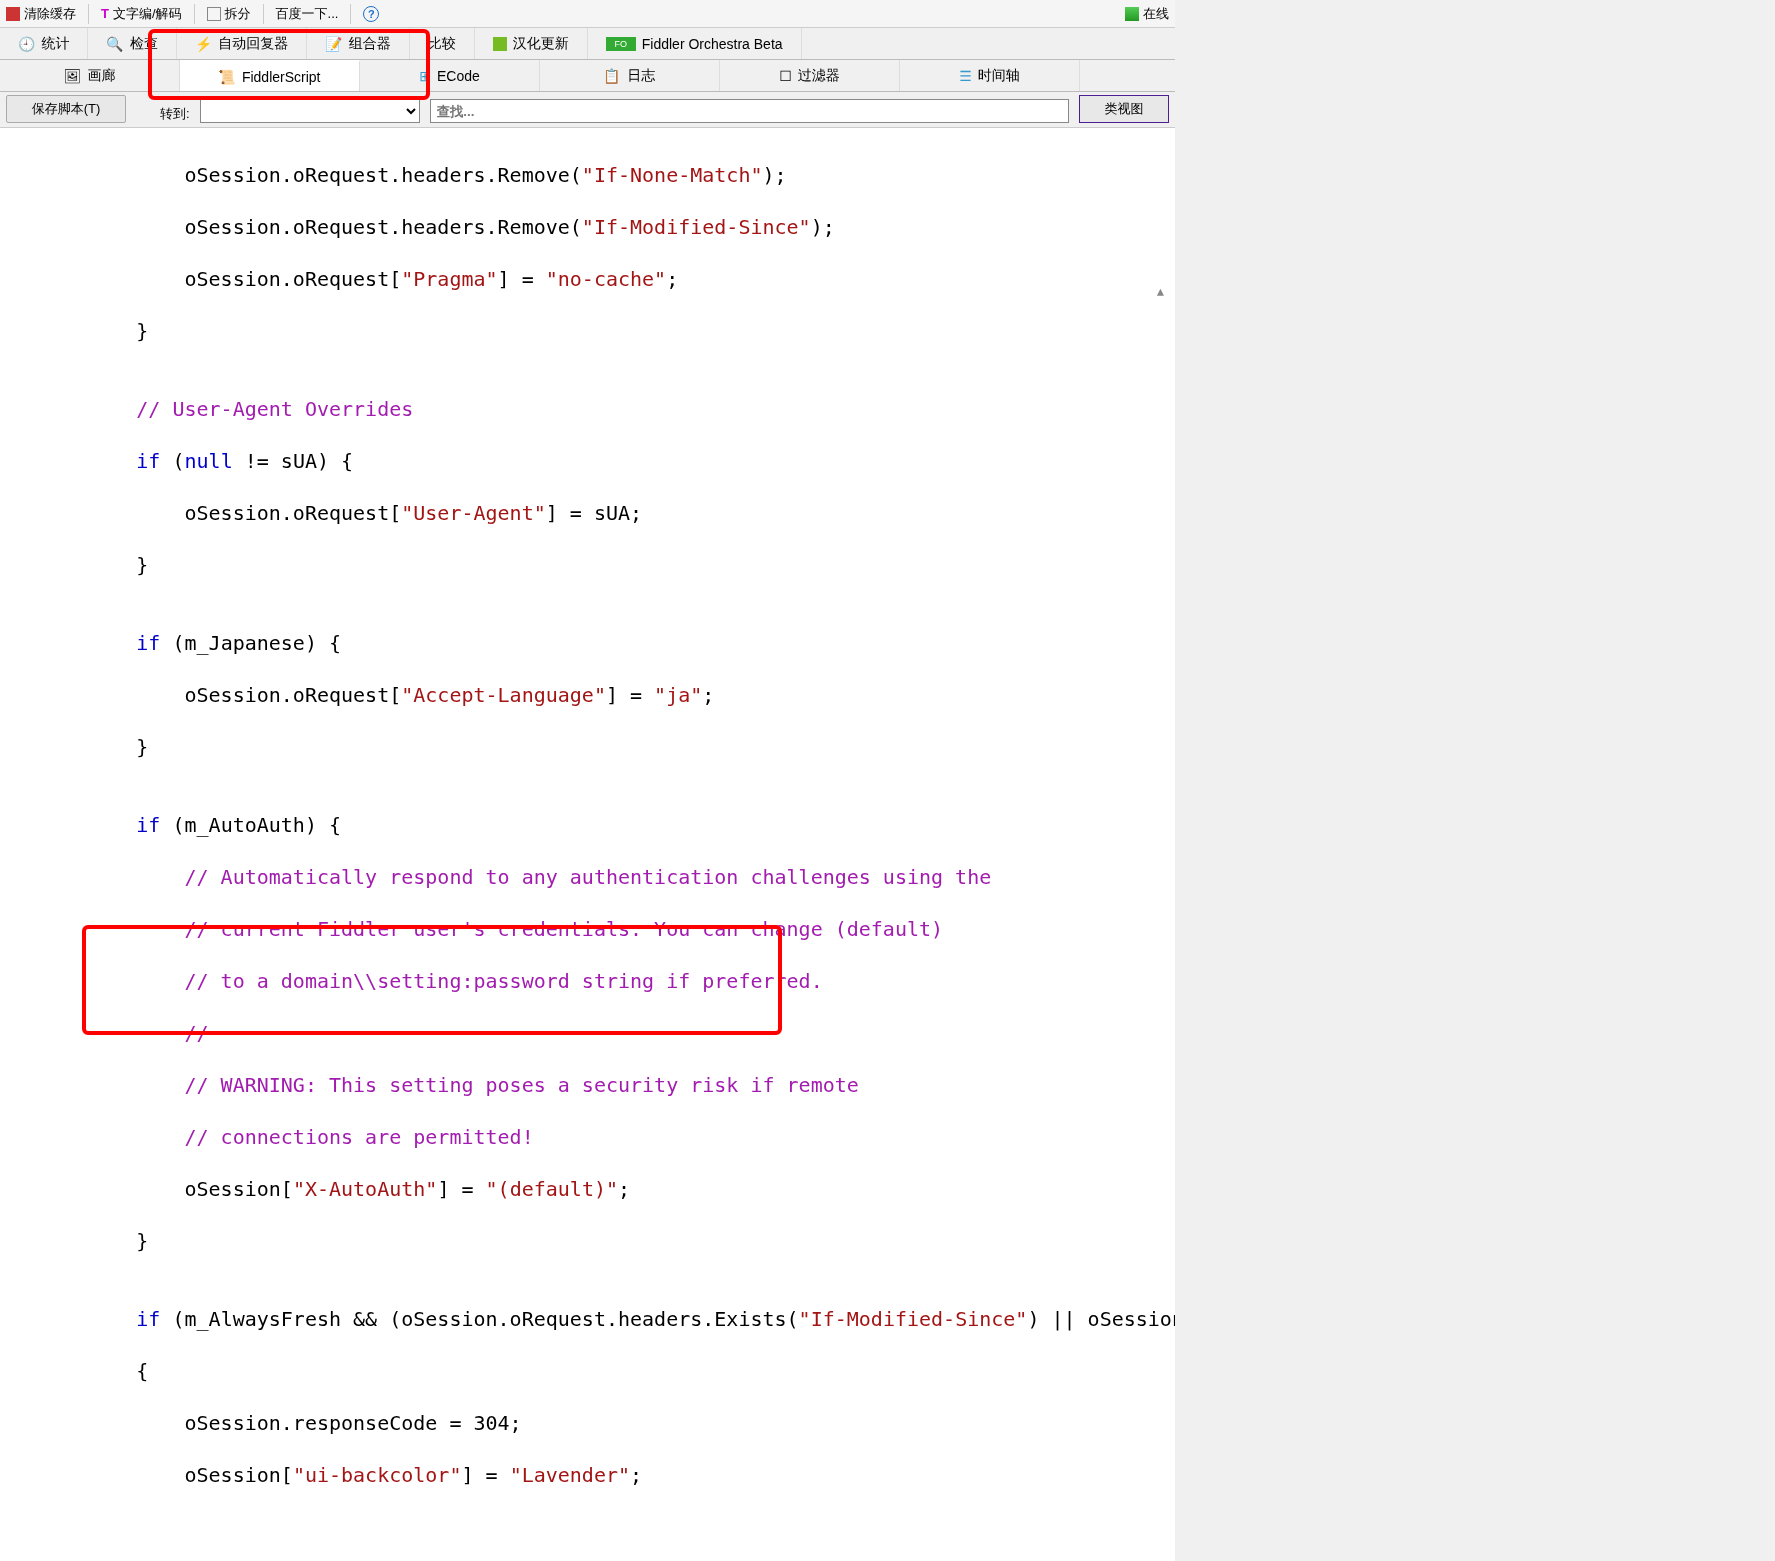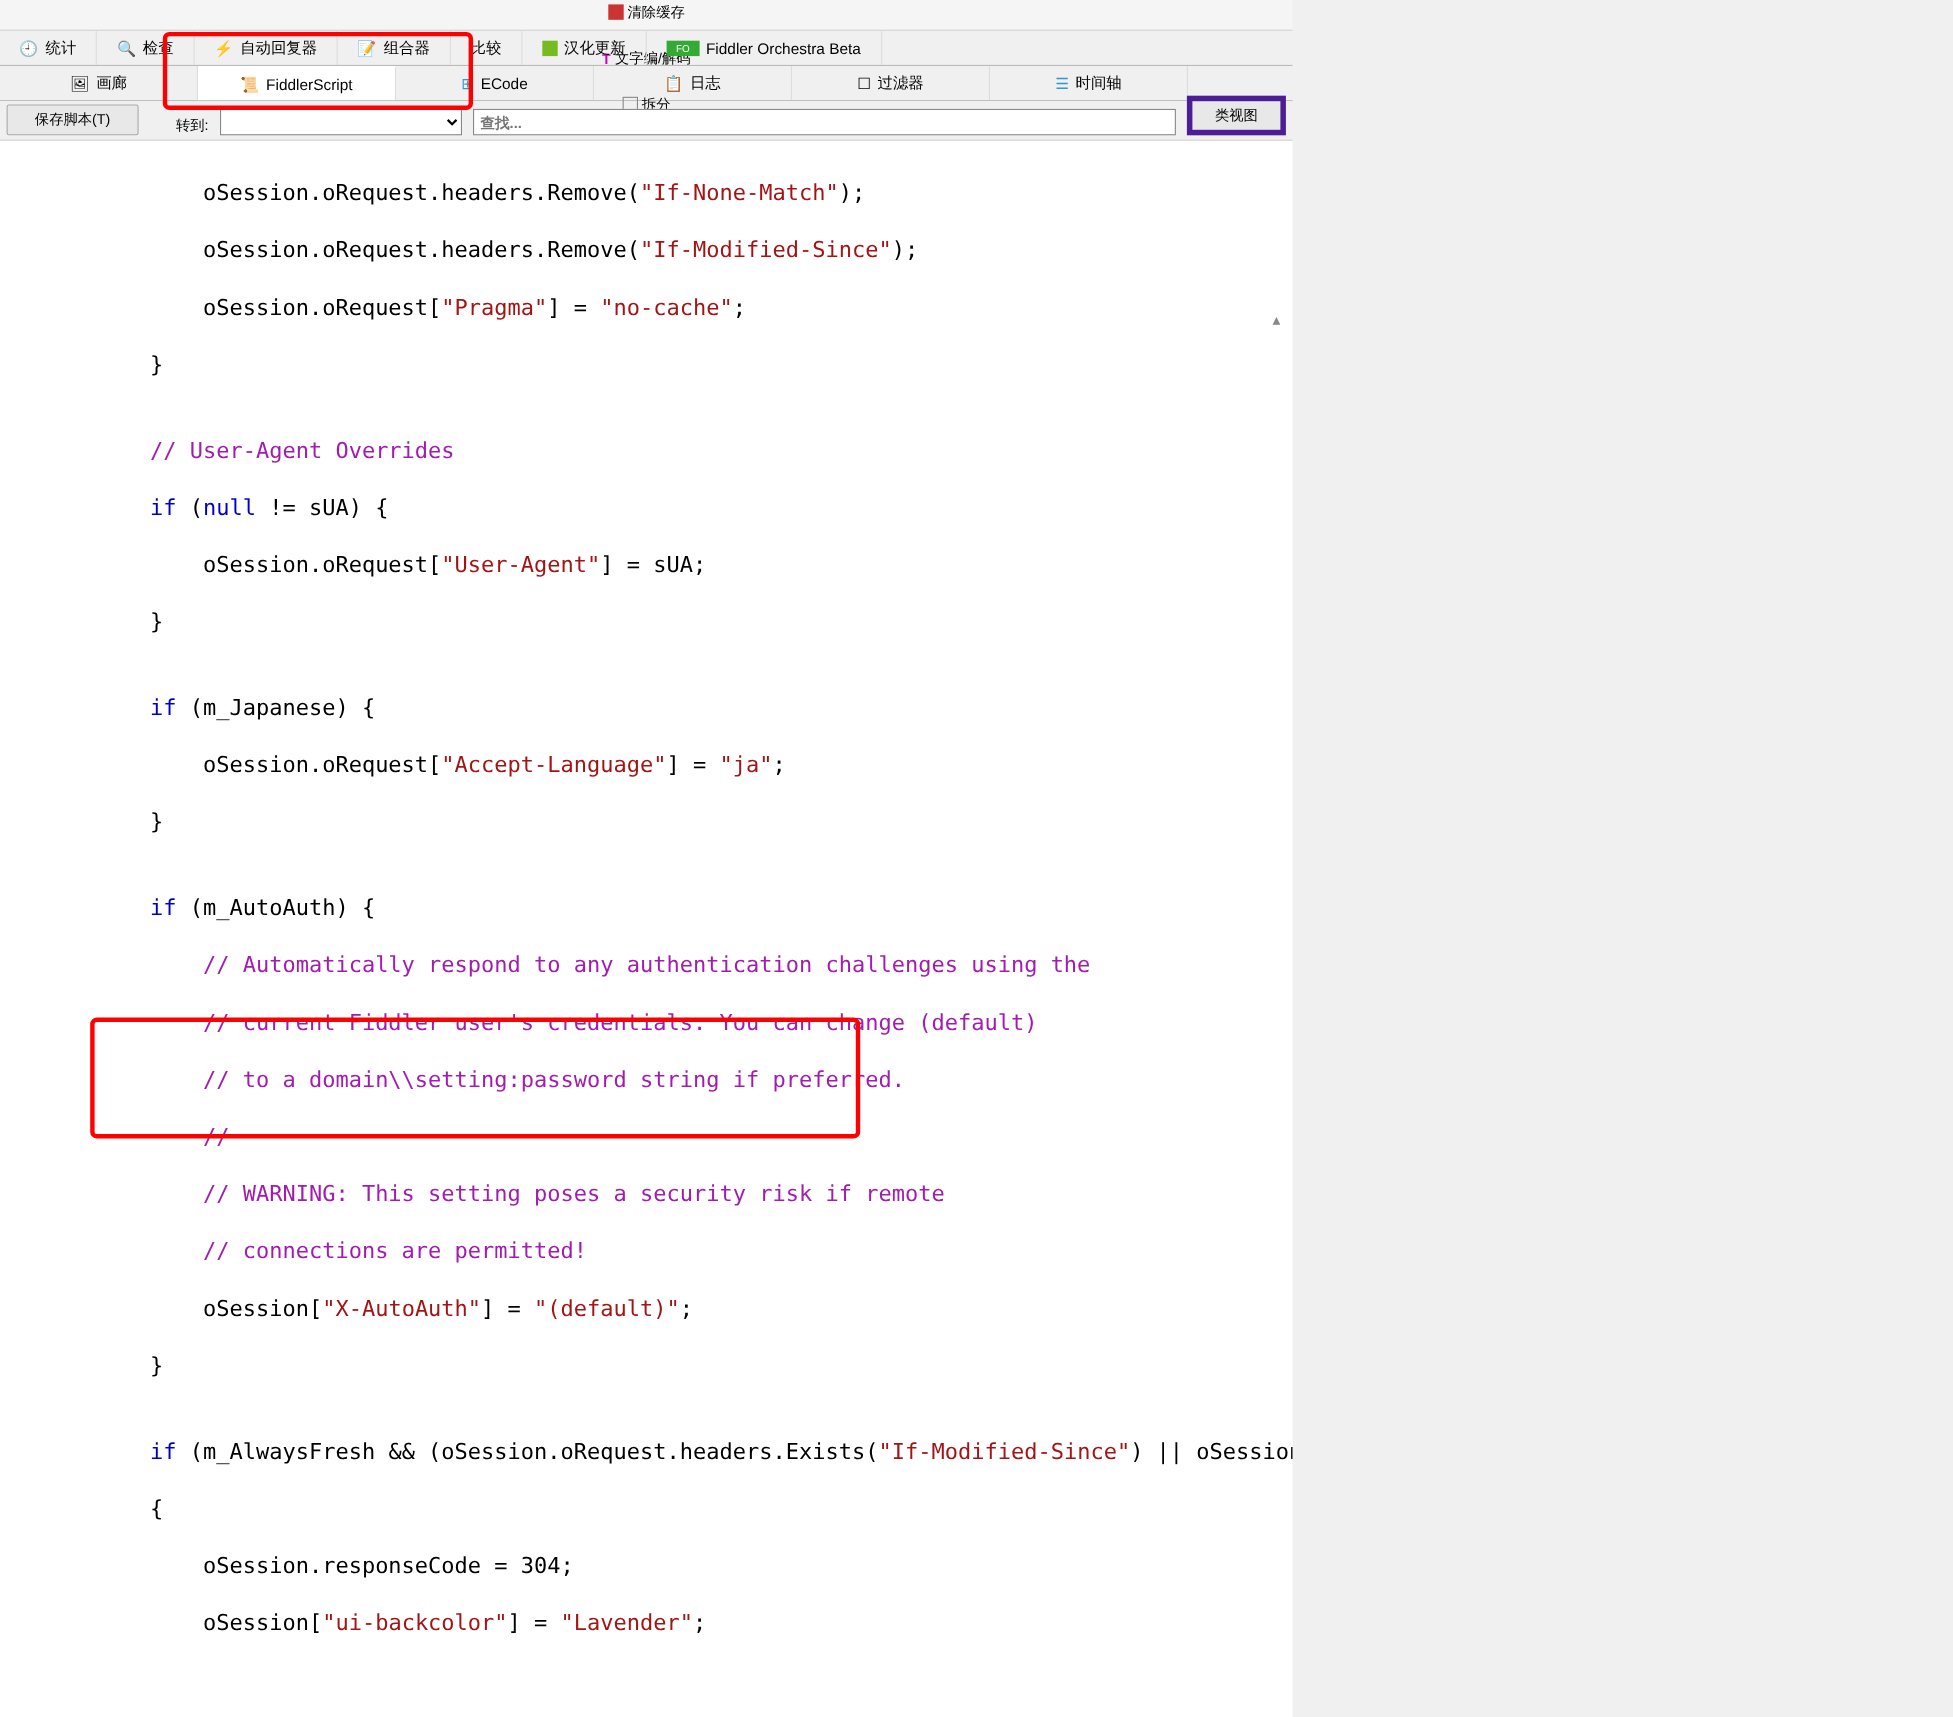--- a/index.html
+++ b/index.html
@@ -1,31 +1,31 @@
 <!DOCTYPE html>
 <html><head>
 <meta charset="utf-8">
 <style>
 * { box-sizing: border-box; margin: 0; padding: 0; }
 body { font-family: "Microsoft YaHei", sans-serif; font-size: 13px; background: #f0f0f0; width: 1775px; }
-.top-toolbar { display: flex; align-items: center; gap: 12px; padding: 2px 6px; background: #f5f5f5; border-bottom: 1px solid #ccc; height: 28px; flex-direction: column; }
+.top-toolbar { display: flex; align-items: center; gap: 12px; padding: 2px 6px; background: #f5f5f5; border-bottom: 1px solid #ccc; height: 28px; }
 .top-toolbar .tb-item { display: flex; align-items: center; gap: 4px; color: #000; cursor: pointer; }
 .top-toolbar .sep { width: 1px; height: 20px; background: #ccc; }
 .spacer { flex: 1; }
 .tab-row { display: flex; background: #f0f0f0; border-bottom: 1px solid #bbb; height: 32px; }
 .tab-row2 { display: flex; background: #f0f0f0; border-bottom: 1px solid #bbb; height: 32px; }
 .tab { display: flex; align-items: center; gap: 6px; padding: 4px 18px; border-right: 1px solid #ddd; cursor: pointer; font-size: 14px; }
 .tab.active { background: #fff; border-top: 2px solid #fff; }
 .tab-row2 .tab { min-width: 180px; justify-content: center; }
 .sub-toolbar { display: flex; align-items: flex-end; gap: 10px; padding: 4px 6px; background: #f0f0f0; border-bottom: 1px solid #ccc; height: 36px; }
 .btn-save { padding: 4px 12px; background: #e8e8e8; border: 1px solid #aaa; border-radius: 2px; cursor: pointer; min-width: 120px; text-align: center; }
 .goto-label { margin-left: 24px; }
 .goto-select { width: 220px; height: 24px; border: 1px solid #888; background: #fff; }
 .search-input { flex: 1; height: 24px; padding: 2px 6px; border: 1px solid #888; background: #fff; font-weight: bold; }
-.btn-classview { padding: 4px 16px; border: 5px solid #4c1d95; background: #e8e8e8; cursor: pointer; min-width: 90px; text-align: center; }
+.btn-classview { padding: 4px 16px; border: 1px solid #4c1d95; background: #e8e8e8; cursor: pointer; min-width: 90px; text-align: center; }
 .code-area { background: #fff; padding: 8px 0 20px 40px; position: relative; font-family: Consolas, monospace; font-size: 20px; line-height: 26px; white-space: pre; overflow: hidden; }
 .code-line span.kw { color: #0000cc; }
 .code-line span.cm { color: #a21caf; }
 .code-line span.str { color: #a31515; }
 .highlight-tab { position: absolute; border: 4px solid #ff0000; border-radius: 6px; pointer-events: none; }
 .hl1 { top: 29px; left: 148px; width: 282px; height: 71px; z-index: 10; }
 .highlight-code { position: absolute; border: 4px solid #ff0000; border-radius: 6px; pointer-events: none; }
 .wrap { position: relative; width: 1175px; }
 .scroll-arrow { position: absolute; right: 2px; top: 150px; width: 18px; height: 18px; color: #888; font-size: 18px; }
 .help-icon { color: #1a6fcc; font-weight: bold; border: 1px solid #1a6fcc; border-radius: 50%; width: 16px; height: 16px; display: inline-flex; align-items: center; justify-content: center; font-size: 11px; }

